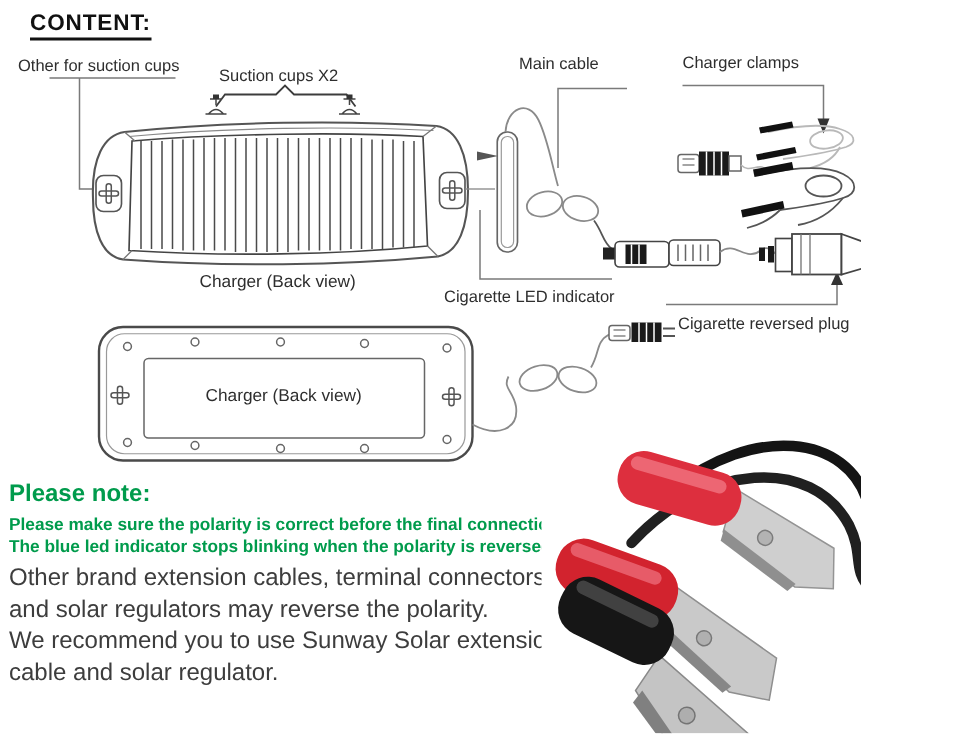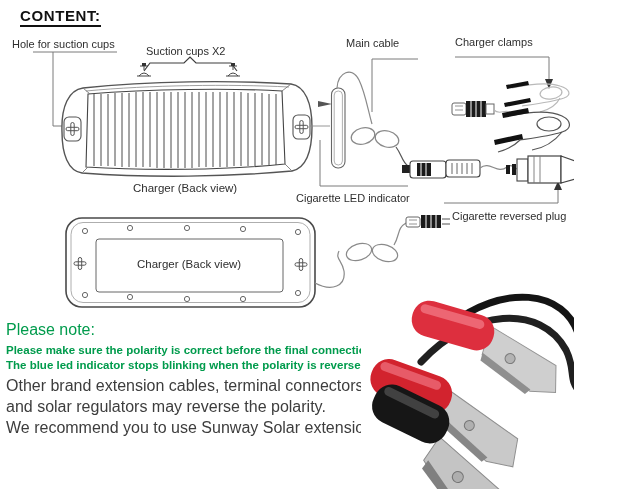--- a/index.html
+++ b/index.html
@@ -3,21 +3,21 @@
 <meta charset="utf-8">
 <style>
   html,body{margin:0;padding:0;background:#fff;}
   #stage{position:relative;width:526px;height:489px;background:#fff;overflow:hidden;
          font-family:"Liberation Sans",sans-serif;padding-left:48px;}
   #diagram{position:absolute;left:0;top:0;}
   .label{position:absolute;font-size:11px;color:#2e2e2e;white-space:nowrap;}
   .title{position:absolute;left:20px;top:7px;font-size:15px;font-weight:bold;color:#111;
          letter-spacing:.6px;border-bottom:2px solid #111;padding-bottom:1px;}
   .caption{position:absolute;font-size:11.5px;color:#2e2e2e;white-space:nowrap;}
-  .note-head{position:absolute;left:6px;top:321px;font-size:16px;font-weight:normal;color:#009b4c;}
+  .note-head{position:absolute;left:6px;top:321px;font-size:16px;font-weight:bold;color:#009b4c;}
   .note-warn{position:absolute;left:6px;font-size:11.5px;font-weight:bold;color:#009b4c;white-space:nowrap;}
   .note-body{position:absolute;left:6px;font-size:16px;color:#3d3d3d;white-space:nowrap;}
   #photo{position:absolute;left:361px;top:282px;width:279px;height:207px;background:#fff;}
 </style>
 </head>
 <body>
 
 <div id="stage">
 
   <svg id="diagram" width="640" height="489" viewBox="0 0 640 489">
@@ -156,35 +156,36 @@
     <g>
       <rect x="406" y="217" width="14" height="10" rx="2" fill="#fff" stroke="#666" stroke-width="1"></rect>
       <path d="M409,220 h8 M409,224 h8" stroke="#888" stroke-width=".9"></path>
       <rect x="421" y="215" width="20" height="13" fill="#1a1a1a"></rect>
       <path d="M426,215 V228 M431,215 V228 M436,215 V228" stroke="#fff" stroke-width="1"></path>
       <path d="M442,219 h8 M442,224 h8" stroke="#555" stroke-width="1.2"></path>
     </g>
   </svg>
 
   <div class="title">CONTENT:</div>
-  <div class="label" style="left:12px;top:38px">Hole for suction cups</div>
+  <div class="label" style="left:12px;top:38px">Other for suction cups</div>
   <div class="label" style="left:146px;top:45px">Suction cups X2</div>
   <div class="label" style="left:346px;top:37px">Main cable</div>
   <div class="label" style="left:455px;top:36px">Charger clamps</div>
   <div class="caption" style="left:133px;top:182px">Charger (Back view)</div>
   <div class="label" style="left:296px;top:192px">Cigarette LED indicator</div>
   <div class="label" style="left:452px;top:210px">Cigarette reversed plug</div>
   <div class="caption" style="left:137px;top:258px">Charger (Back view)</div>
 
   <div class="note-head">Please note:</div>
   <div class="note-warn" style="top:344px">Please make sure the polarity is correct before the final connection.</div>
   <div class="note-warn" style="top:359px">The blue led indicator stops blinking when the polarity is reversed.</div>
   <div class="note-body" style="top:398px">and solar regulators may reverse the polarity.</div>
   <div class="note-body" style="top:377px">Other brand extension cables, terminal connectors</div>
   <div class="note-body" style="top:419px">We recommend you to use Sunway Solar extension</div>
+  <div class="note-body" style="top:440px">cable and solar regulator.</div>
 
   <div id="photo">
     <svg width="279" height="207" viewBox="0 0 279 207">
 
       <g stroke-linecap="round" fill="none">
         <path d="M88,44 C140,2 205,6 218,55 C226,85 214,95 227,112" stroke="#141414" stroke-width="7"></path>
         <path d="M60,80 C110,26 180,22 205,68 C215,88 207,98 219,110" stroke="#202020" stroke-width="7"></path>
       </g>
 
       <g transform="rotate(38 238,138)">

